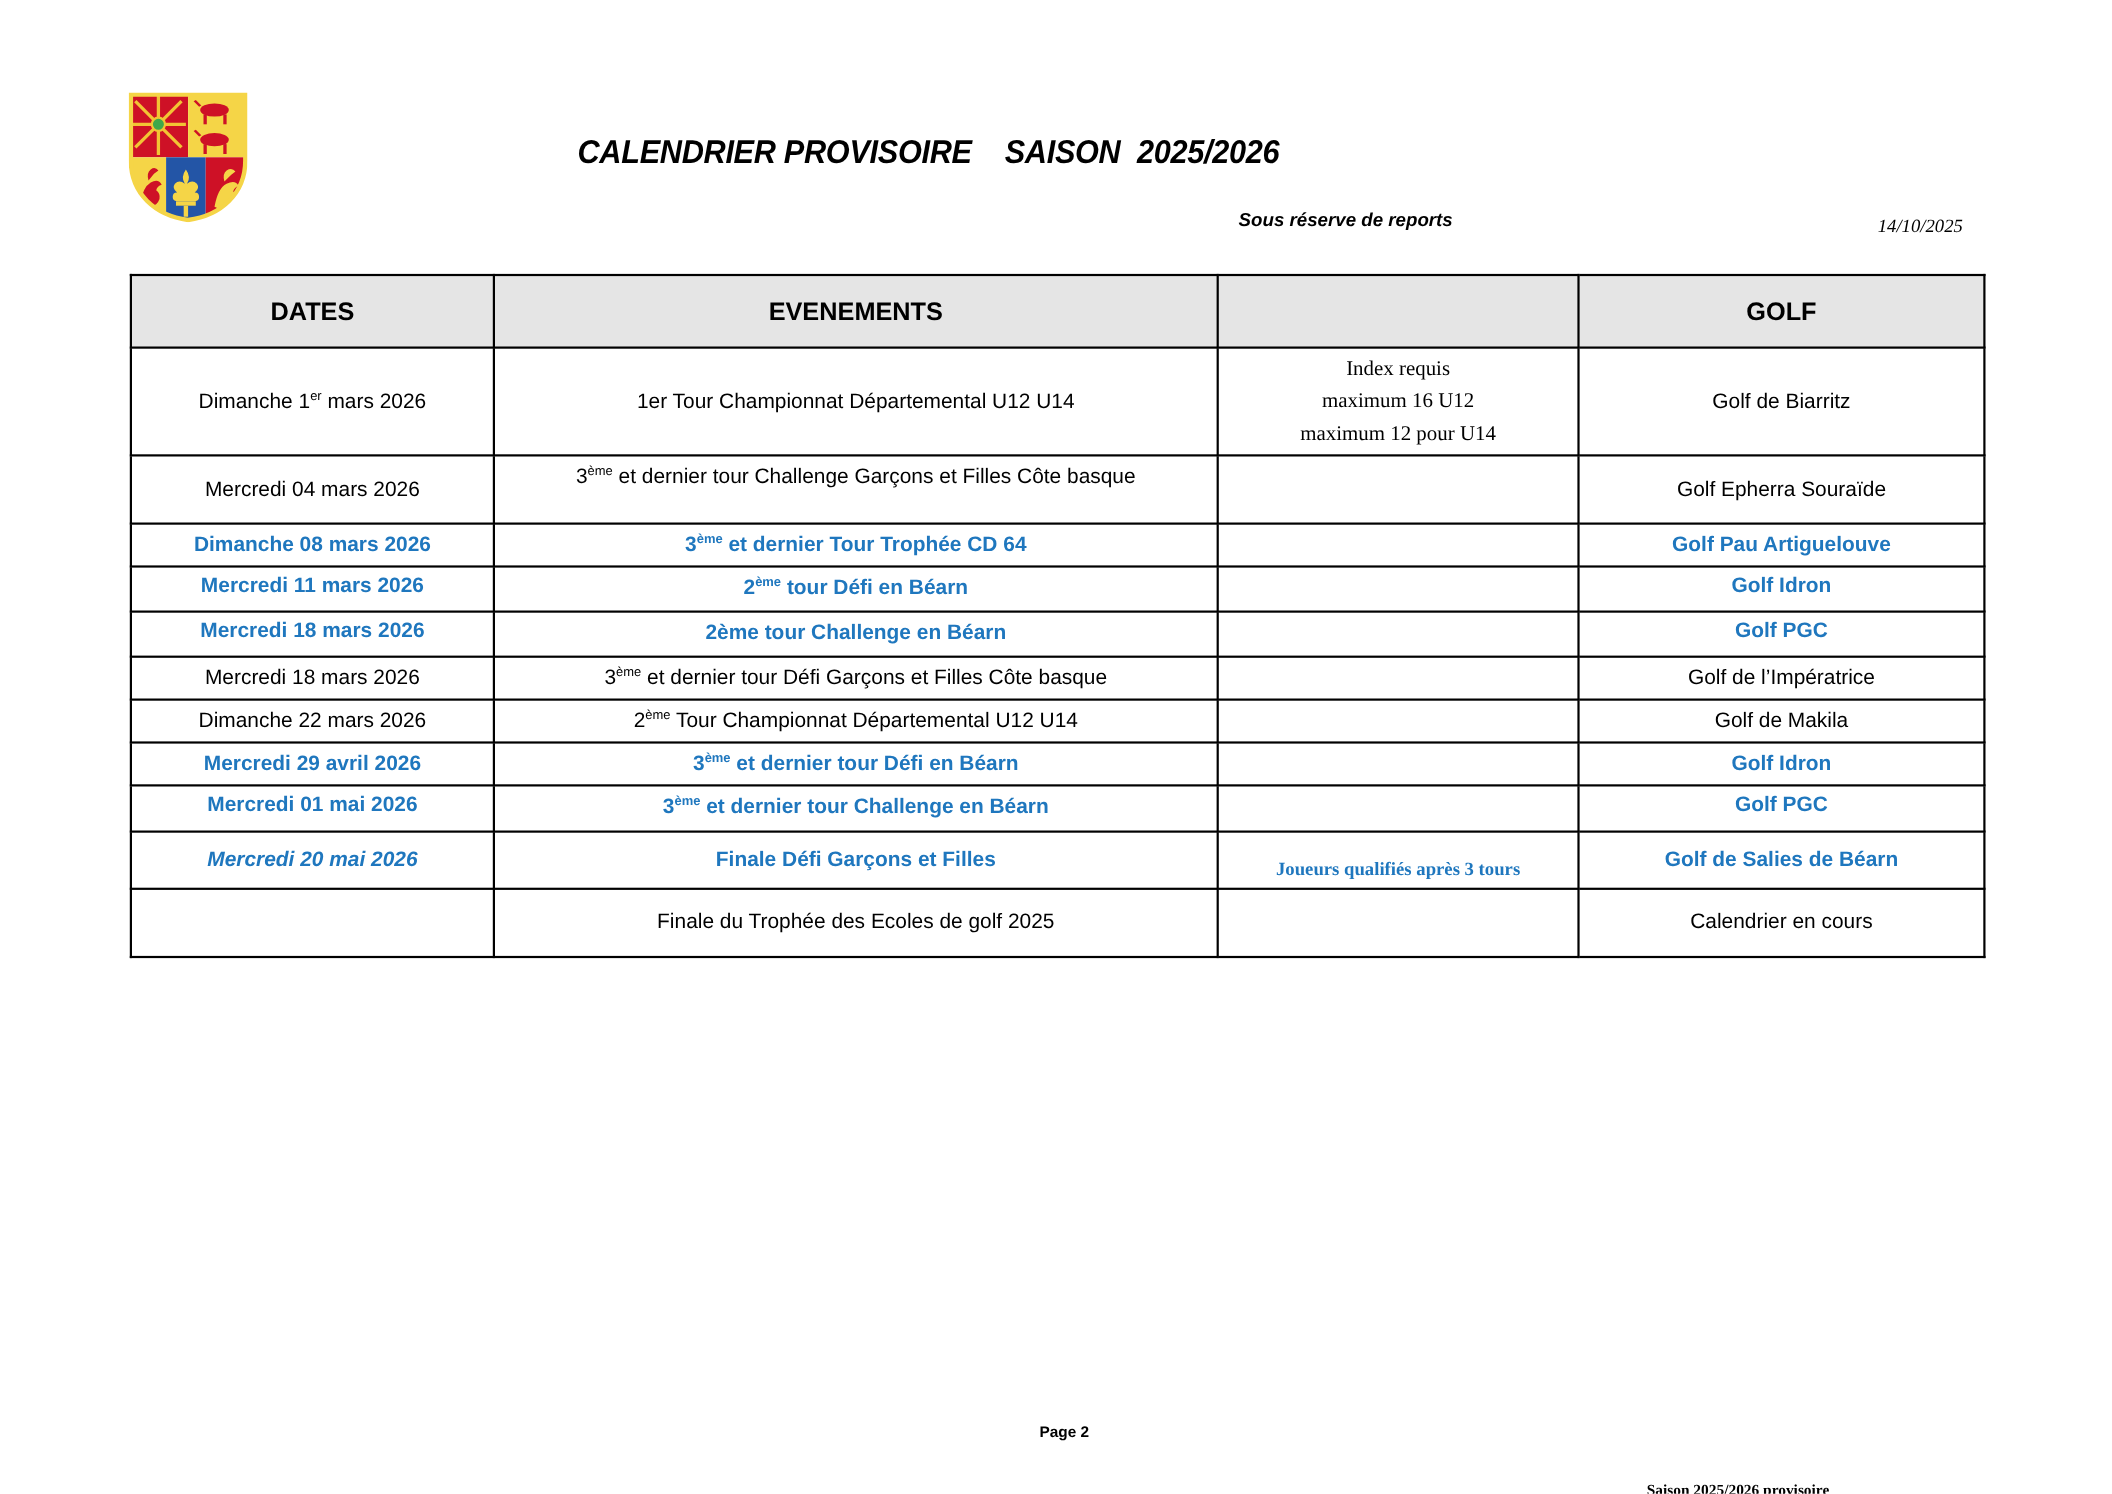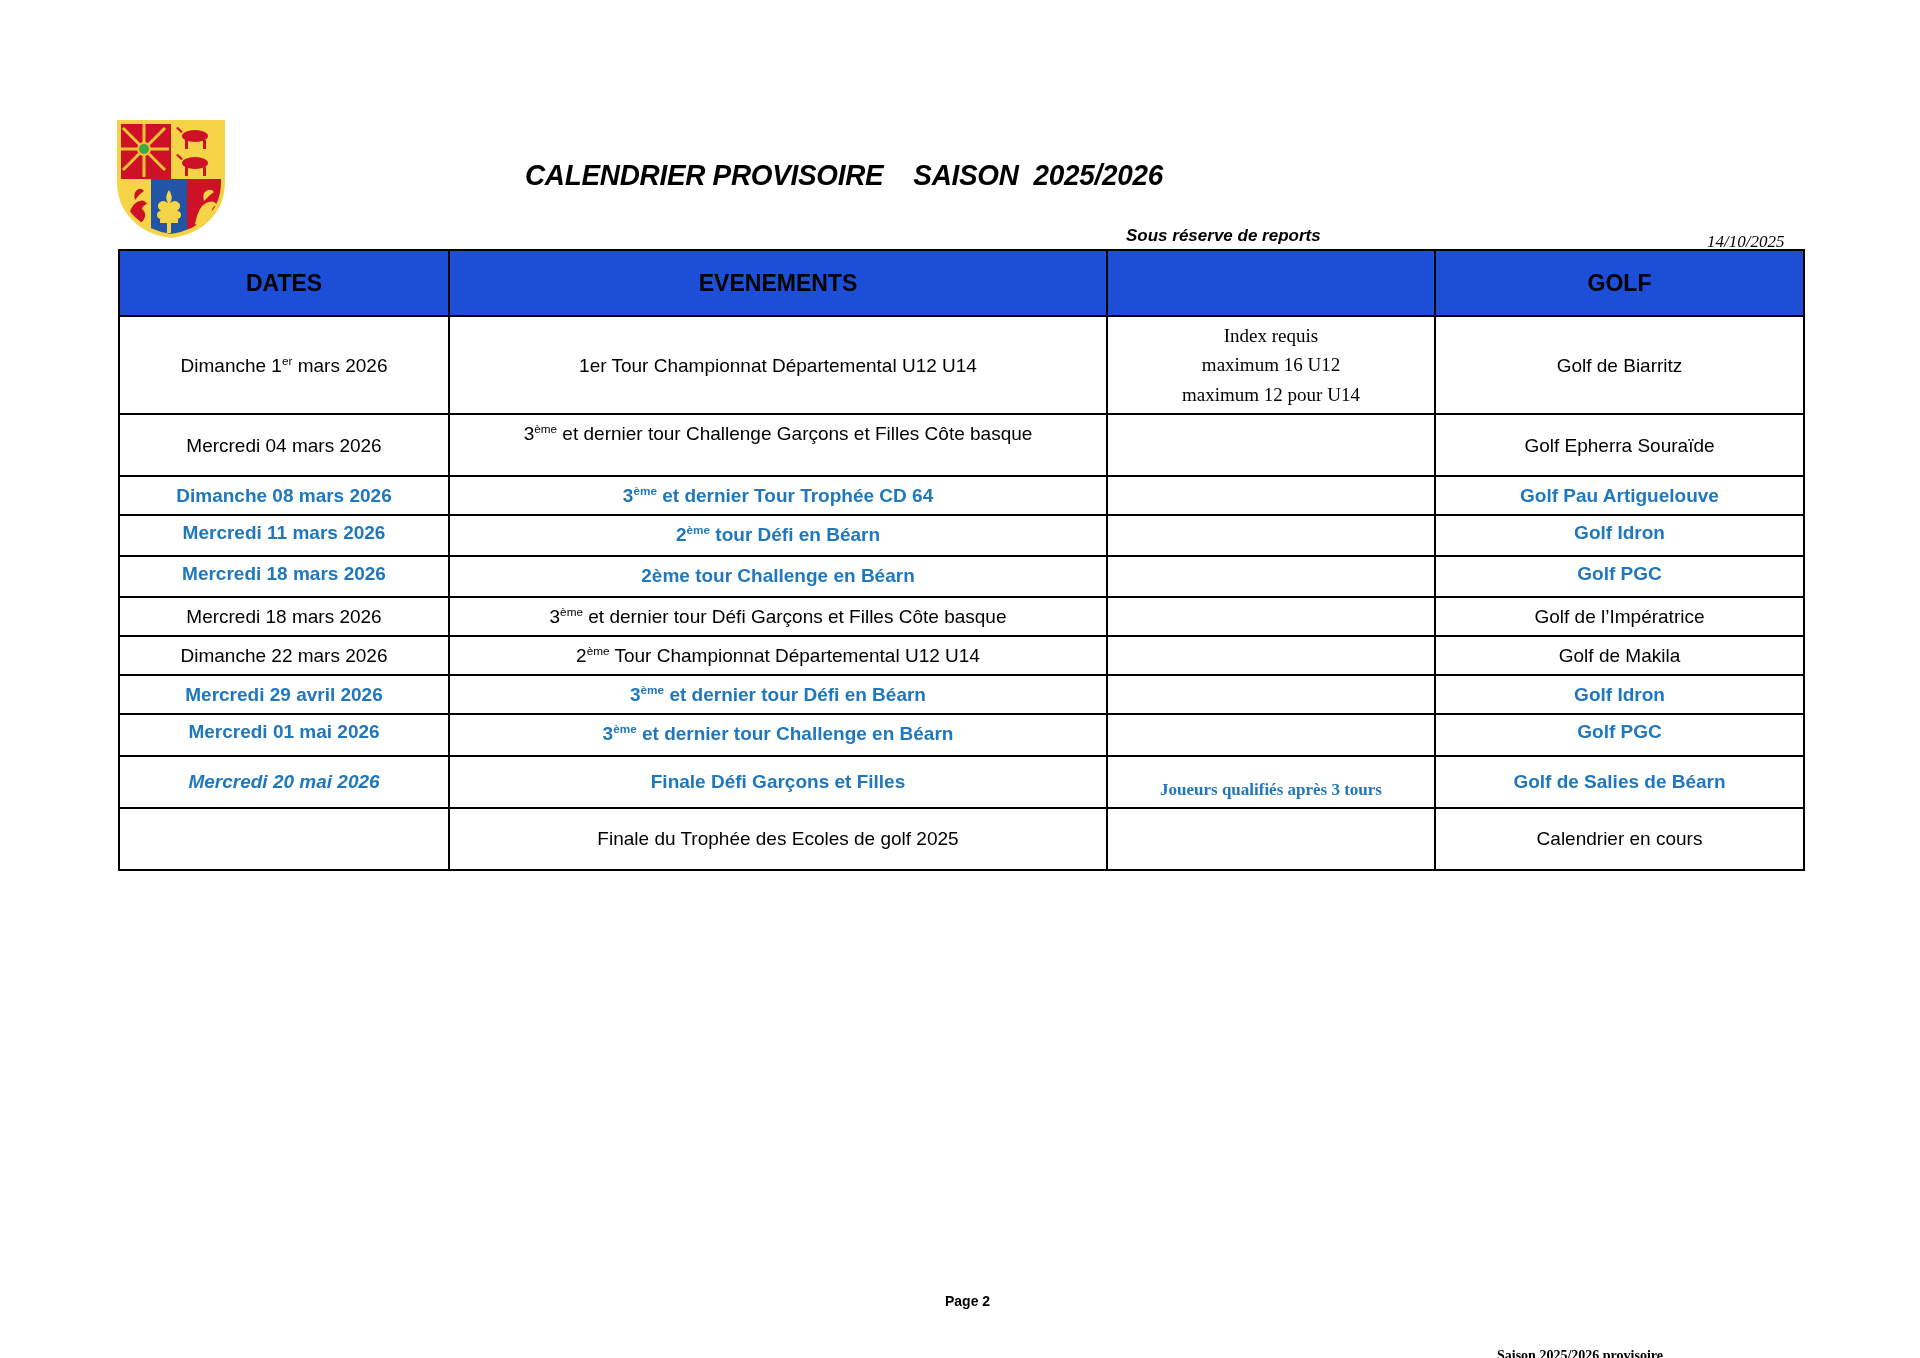--- a/index.html
+++ b/index.html
@@ -23,21 +23,20 @@
     background: #ffffff;
   }
 
   
   .header {
     position: absolute;
     top: 0;
     left: 0;
     width: 1900px;
     height: 240px;
-    margin-top: 36px;
   }
 
   .crest-wrap {
     position: absolute;
     left: 117px;
     top: 84px;
     width: 108px;
     height: 118px;
   }
 
@@ -92,21 +91,21 @@
     text-align: center;
     vertical-align: middle;
     font-family: "Liberation Sans", sans-serif;
     font-size: 19px;
     font-weight: normal;
     color: #000000;
     line-height: 1.32;
   }
 
   .cal-table th {
-    background: #1d4ed8;
+    background: #e5e5e5;
     font-size: 23px;
     font-weight: bold;
     height: 56px;
   }
 
   .col-dates  { width: 330px; }
   .col-events { width: 658px; }
   .col-index  { width: 328px; }
   .col-golf   { width: 369px; }
 

